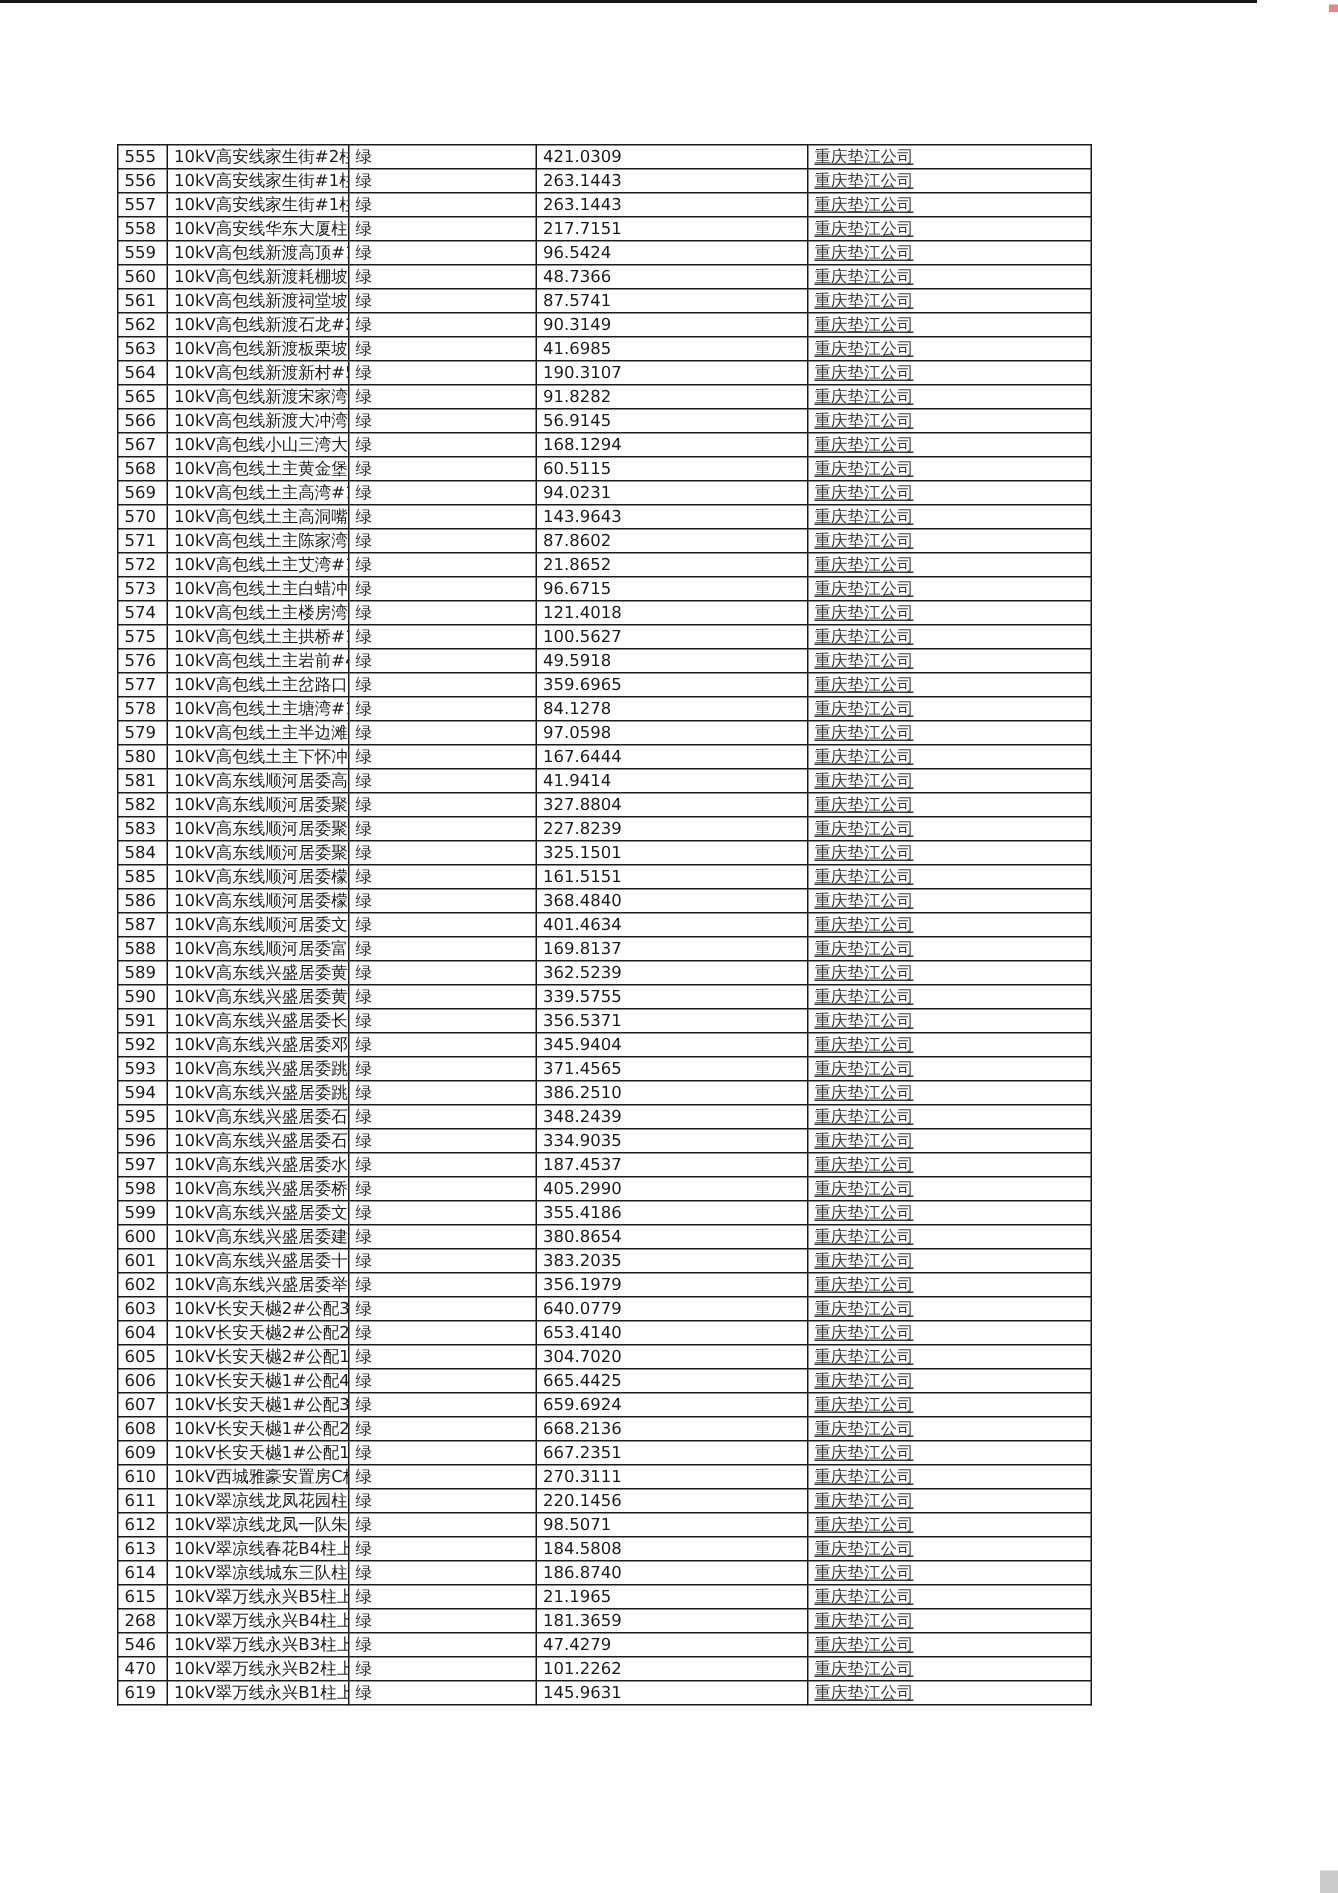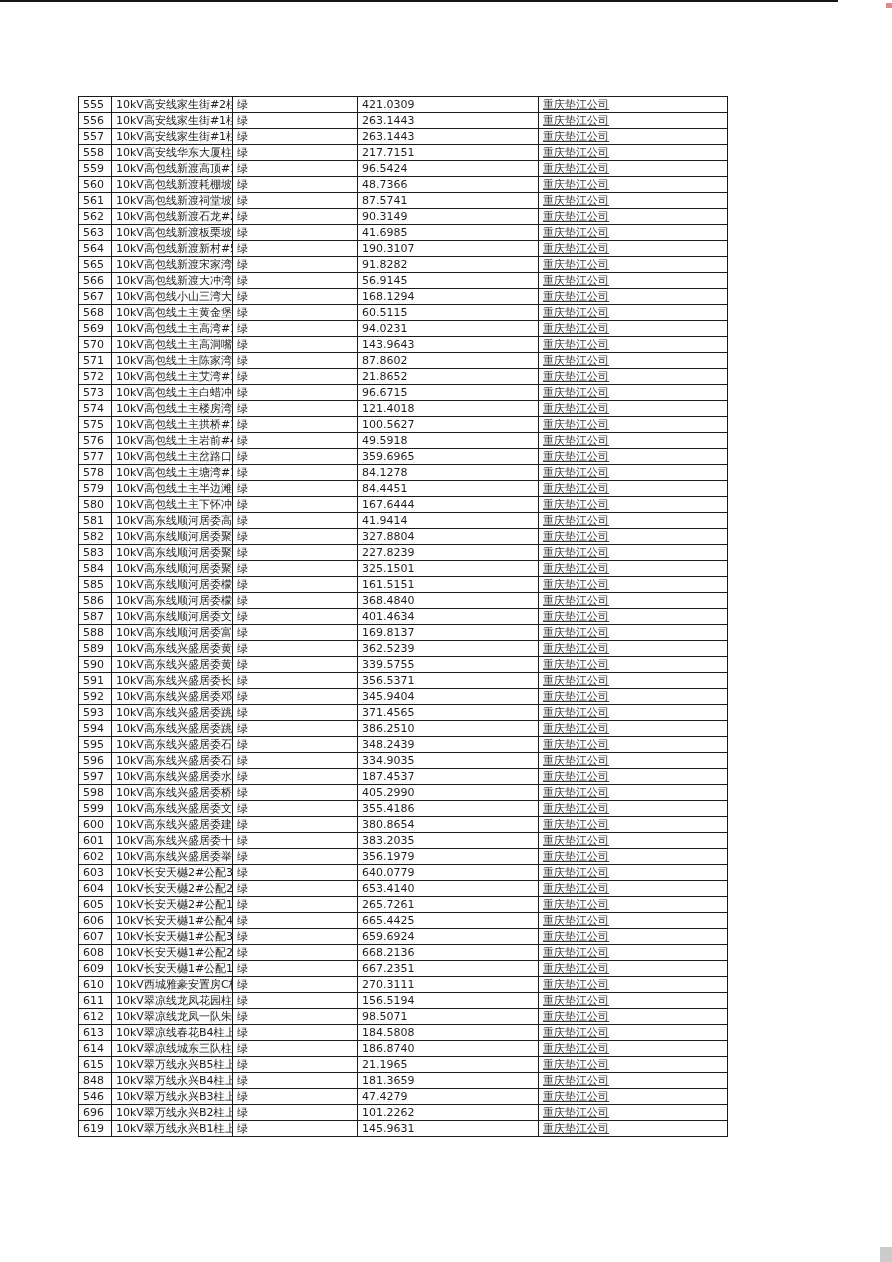--- a/index.html
+++ b/index.html
@@ -281,21 +281,21 @@
     <td class="cell-status">绿</td>
     <td class="cell-value">84.1278</td>
     <td class="cell-company">
       <span class="company-link">重庆垫江公司</span>
     </td>
   </tr>
       <tr>
     <td class="cell-num">579</td>
     <td class="cell-desc">10kV高包线土主半边滩#2柱</td>
     <td class="cell-status">绿</td>
-    <td class="cell-value">84.4451</td>
+    <td class="cell-value">97.0598</td>
     <td class="cell-company">
       <span class="company-link">重庆垫江公司</span>
     </td>
   </tr>
       <tr>
     <td class="cell-num">580</td>
     <td class="cell-desc">10kV高包线土主下怀冲#3柱</td>
     <td class="cell-status">绿</td>
     <td class="cell-value">167.6444</td>
     <td class="cell-company">
@@ -515,21 +515,21 @@
     <td class="cell-status">绿</td>
     <td class="cell-value">653.4140</td>
     <td class="cell-company">
       <span class="company-link">重庆垫江公司</span>
     </td>
   </tr>
       <tr>
     <td class="cell-num">605</td>
     <td class="cell-desc">10kV长安天樾2#公配1#变</td>
     <td class="cell-status">绿</td>
-    <td class="cell-value">265.7261</td>
+    <td class="cell-value">304.7020</td>
     <td class="cell-company">
       <span class="company-link">重庆垫江公司</span>
     </td>
   </tr>
       <tr>
     <td class="cell-num">606</td>
     <td class="cell-desc">10kV长安天樾1#公配4#变</td>
     <td class="cell-status">绿</td>
     <td class="cell-value">665.4425</td>
     <td class="cell-company">
@@ -569,21 +569,21 @@
     <td class="cell-status">绿</td>
     <td class="cell-value">270.3111</td>
     <td class="cell-company">
       <span class="company-link">重庆垫江公司</span>
     </td>
   </tr>
       <tr>
     <td class="cell-num">611</td>
     <td class="cell-desc">10kV翠凉线龙凤花园柱上变</td>
     <td class="cell-status">绿</td>
-    <td class="cell-value">156.5194</td>
+    <td class="cell-value">220.1456</td>
     <td class="cell-company">
       <span class="company-link">重庆垫江公司</span>
     </td>
   </tr>
       <tr>
     <td class="cell-num">612</td>
     <td class="cell-desc">10kV翠凉线龙凤一队朱家变</td>
     <td class="cell-status">绿</td>
     <td class="cell-value">98.5071</td>
     <td class="cell-company">
@@ -611,39 +611,39 @@
       <tr>
     <td class="cell-num">615</td>
     <td class="cell-desc">10kV翠万线永兴B5柱上变</td>
     <td class="cell-status">绿</td>
     <td class="cell-value">21.1965</td>
     <td class="cell-company">
       <span class="company-link">重庆垫江公司</span>
     </td>
   </tr>
       <tr>
-    <td class="cell-num">848</td>
+    <td class="cell-num">268</td>
     <td class="cell-desc">10kV翠万线永兴B4柱上变</td>
     <td class="cell-status">绿</td>
     <td class="cell-value">181.3659</td>
     <td class="cell-company">
       <span class="company-link">重庆垫江公司</span>
     </td>
   </tr>
       <tr>
     <td class="cell-num">546</td>
     <td class="cell-desc">10kV翠万线永兴B3柱上变</td>
     <td class="cell-status">绿</td>
     <td class="cell-value">47.4279</td>
     <td class="cell-company">
       <span class="company-link">重庆垫江公司</span>
     </td>
   </tr>
       <tr>
-    <td class="cell-num">696</td>
+    <td class="cell-num">470</td>
     <td class="cell-desc">10kV翠万线永兴B2柱上变</td>
     <td class="cell-status">绿</td>
     <td class="cell-value">101.2262</td>
     <td class="cell-company">
       <span class="company-link">重庆垫江公司</span>
     </td>
   </tr>
       <tr>
     <td class="cell-num">619</td>
     <td class="cell-desc">10kV翠万线永兴B1柱上变</td>

